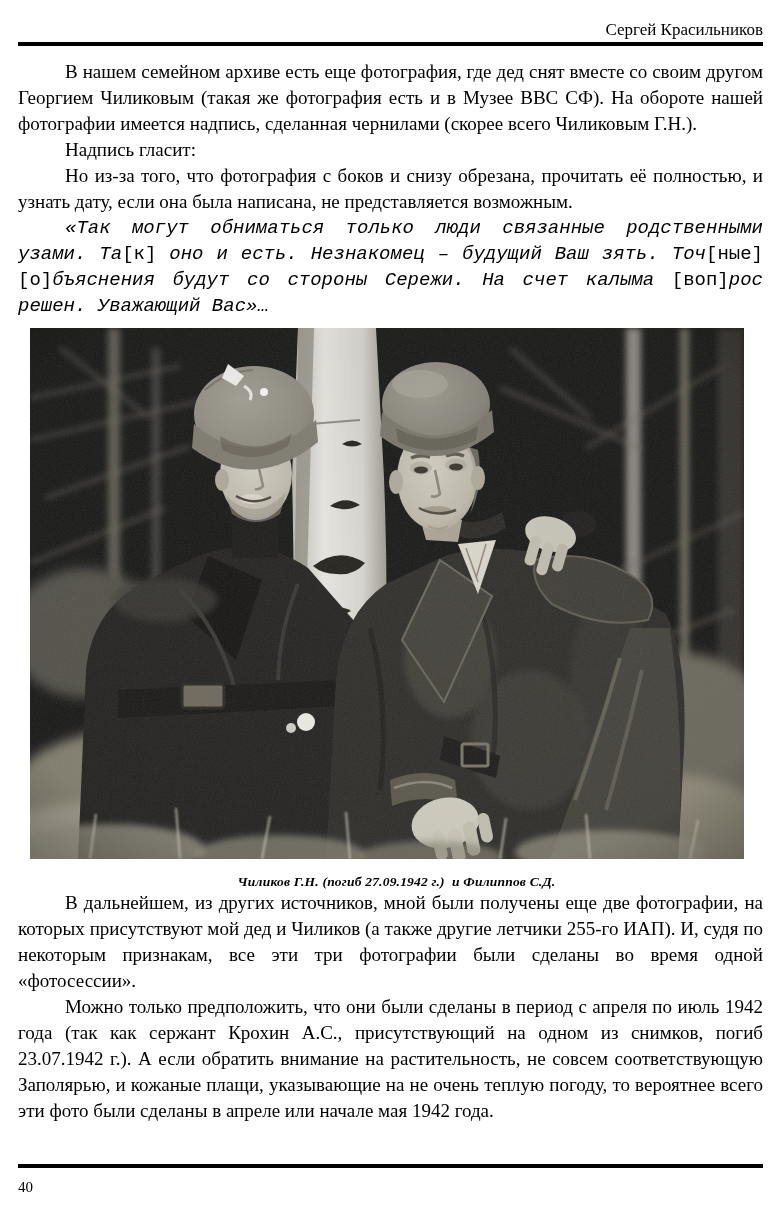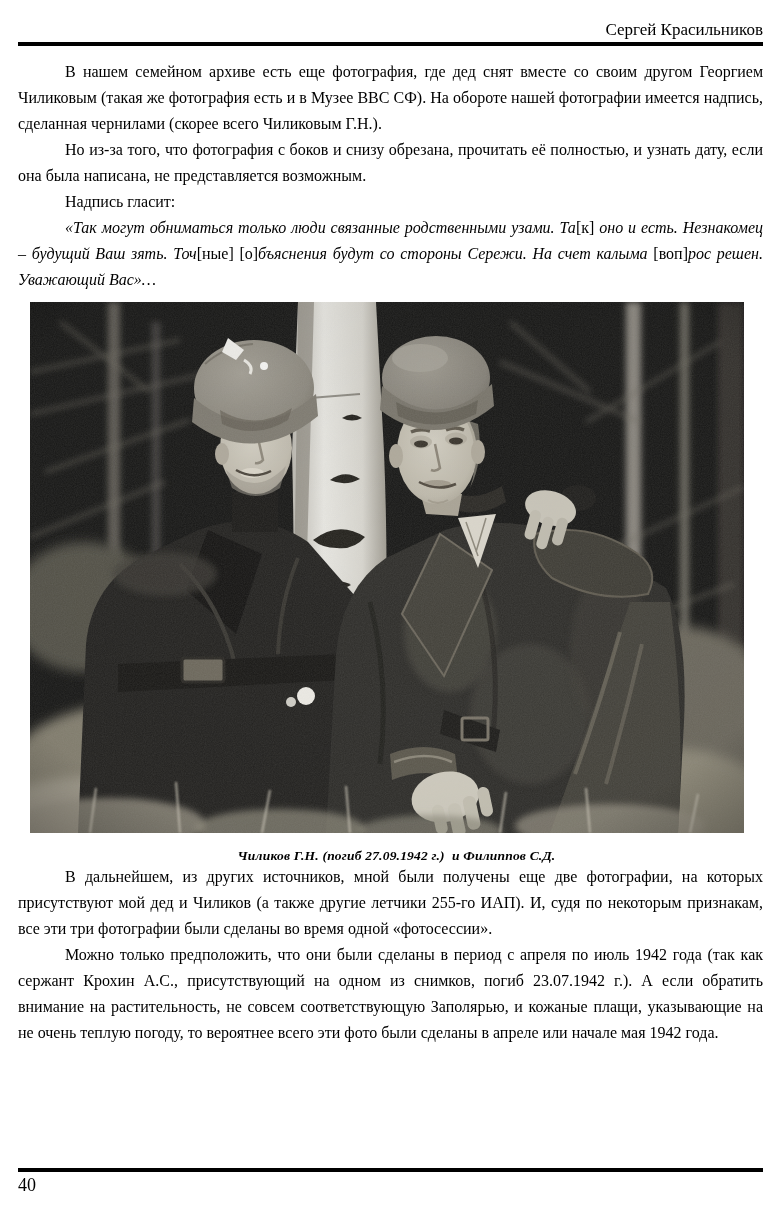--- a/index.html
+++ b/index.html
@@ -2,46 +2,46 @@
 <html lang="ru"><head>
 <meta charset="utf-8">
 <style>
   html,body{margin:0;padding:0;background:#ffffff;}
   body{width:781px;min-height:1220px;font-family:"Liberation Serif","DejaVu Serif",serif;color:#000;}
   .page{box-sizing:border-box;width:781px;min-height:1220px;padding:0 18px;display:flex;flex-direction:column;}
   header.running-head{padding-top:20px;text-align:right;font-size:17px;line-height:20px;}
   .rule{height:4px;background:#000;}
   .rule.top{margin-top:2px;}
   main{margin-top:13px;}
-  p.body{margin:0;font-size:16px;line-height:26px;text-align:justify;text-indent:47px;}
-  p.quote{font-style:italic;}
+  p.body{margin:0;font-size:19px;line-height:26px;text-align:justify;text-indent:47px;}
+  p.quote{font-style:italic;font-family:Liberation Mono, monospace;}
   p.quote .upright{font-style:normal;}
   figure{margin:9px 0 0 12px;}
   .photo{width:714px;height:531px;overflow:hidden;background:#181816;}
   .photo svg{display:block;}
   figcaption{margin-top:15px;text-align:center;font-size:13.5px;font-style:italic;font-weight:bold;white-space:pre-wrap;letter-spacing:.2px;}
   p.after-photo{}
   .spacer{flex:1;}
   .rule.bottom{margin-top:8px;}
-  footer.page-footer{font-size:18px;padding:3px 0 24px 0;}
+  footer.page-footer{font-size:15px;padding:11px 0 24px 0;}
 </style>
 </head>
 <body>
 
 <div class="page">
 
   <header class="running-head">
     <span>Сергей Красильников</span>
   </header>
   <div class="rule top"></div>
 
   <main>
     <p class="body">В нашем семейном архиве есть еще фотография, где дед снят вместе со своим другом Георгием Чиликовым (такая же фотография есть и в Музее ВВС СФ). На обороте нашей фотографии имеется надпись, сделанная чернилами (скорее всего Чиликовым Г.Н.).</p>
+    <p class="body">Надпись гласит:</p>
     <p class="body">Но из-за того, что фотография с боков и снизу обрезана, прочитать её полностью, и узнать дату, если она была написана, не представляется возможным.</p>
-    <p class="body">Надпись гласит:</p>
     <p class="body quote"><span>«Так могут обниматься только люди связанные родственными узами. Та</span><span class="upright">[к]</span><span> оно и есть. Незнакомец – будущий Ваш зять. Точ</span><span class="upright">[ные] [о]</span><span>бъяснения будут со стороны Сережи. На счет калыма </span><span class="upright">[воп]</span><span>рос решен. Уважающий Вас»…</span></p>
 
     <figure>
       <div class="photo">
 
         <svg width="714" height="531" viewBox="0 0 714 531" xmlns="http://www.w3.org/2000/svg">
           <defs>
             <filter id="b6" x="-40%" y="-40%" width="180%" height="180%">
                 <feGaussianBlur stdDeviation="6"></feGaussianBlur>
               </filter>

